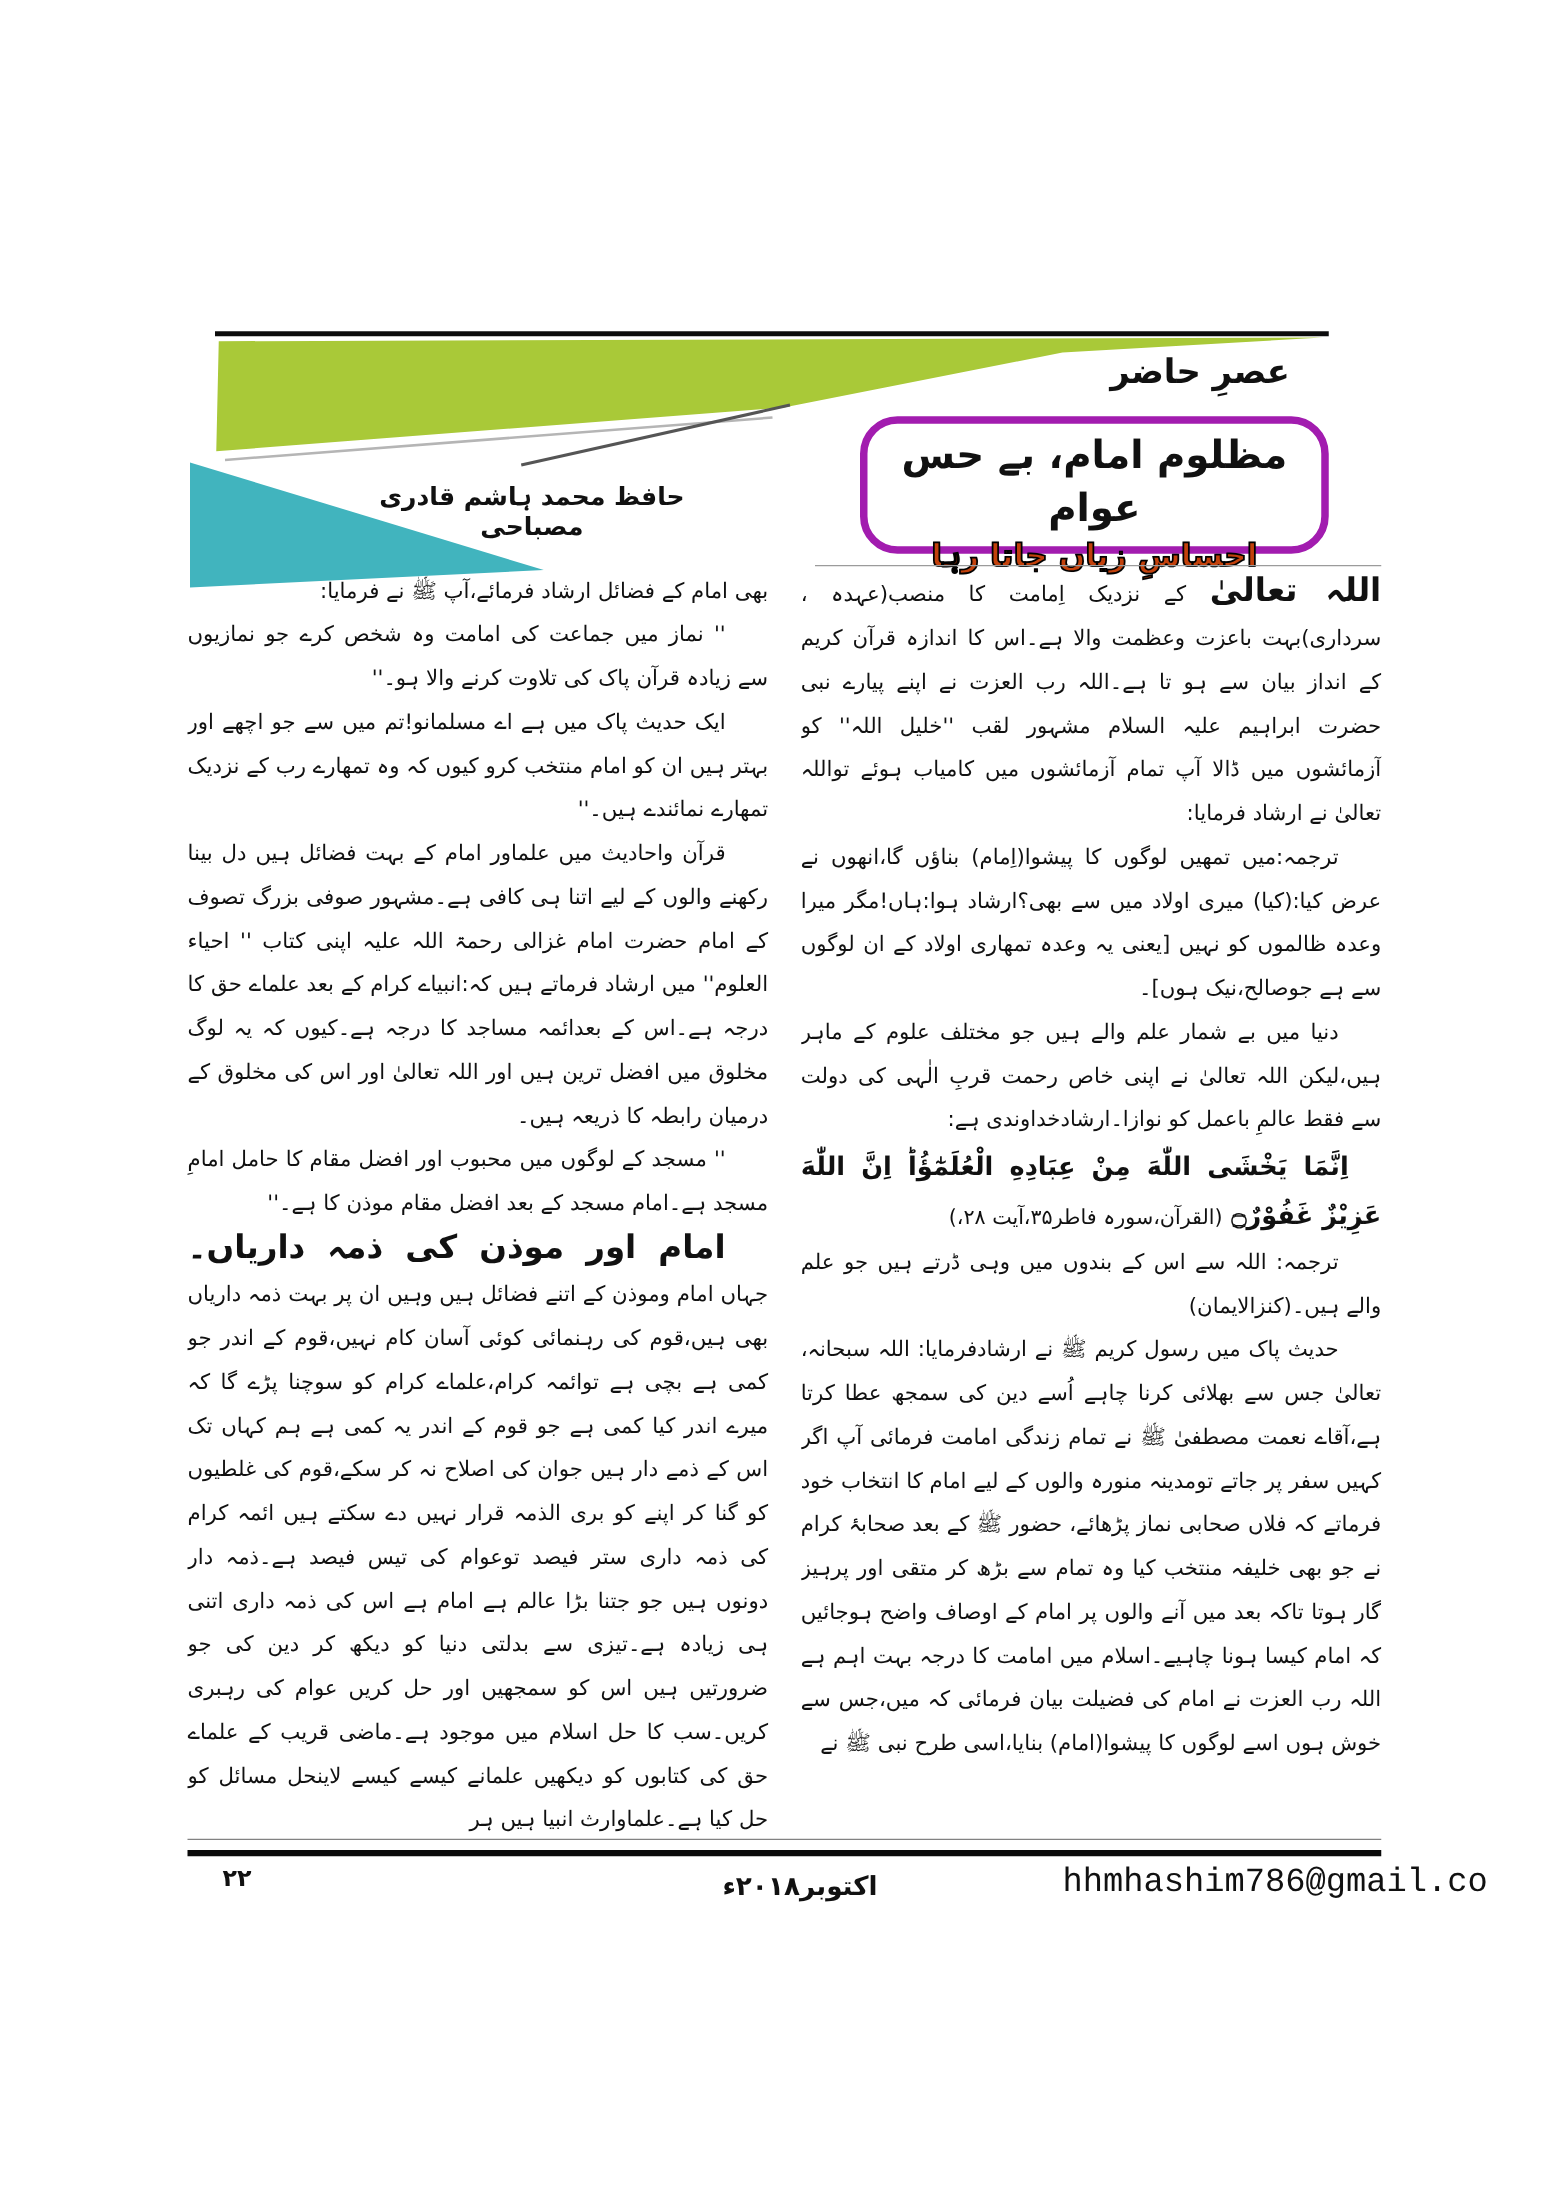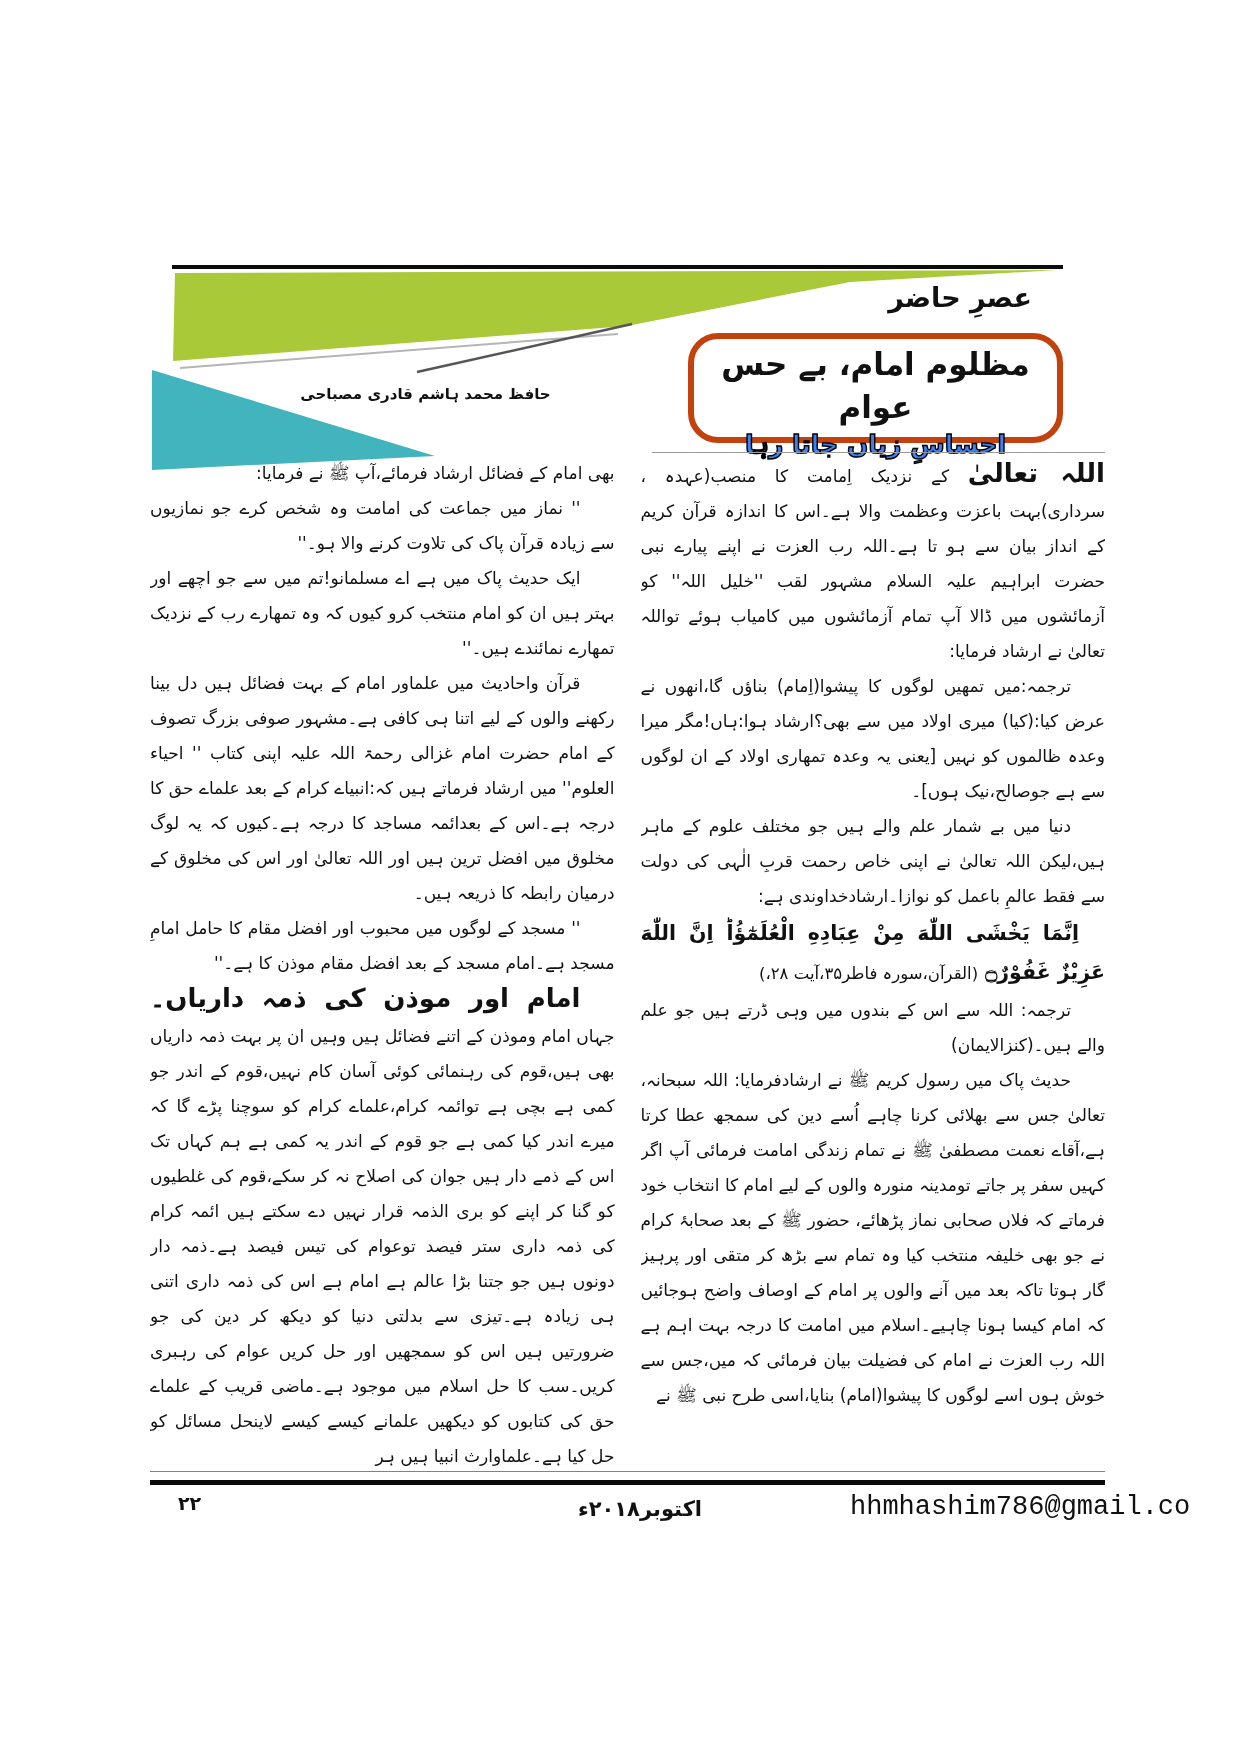--- a/index.html
+++ b/index.html
@@ -9,31 +9,31 @@
     font-family:"DejaVu Sans", sans-serif; color:#111; margin:0 auto; overflow:hidden;
   }
   
   .header-art { position:absolute; left:150px; top:240px; width:955px; height:240px; }
   .section-label {
     position:absolute; left:860px; top:282px; width:200px; text-align:center;
     font-size:27px; font-weight:bold; direction:rtl;
   }
   .title-box {
     position:absolute; left:688px; top:333px; width:375px; height:110px;
-    background:#fff; border:6px solid #c2410c; border-radius:30px;
+    background:#fff; border:6px solid #a21caf; border-radius:30px;
     text-align:center; direction:rtl; padding-top:4px;
   }
   .title-main { font-size:31px; font-weight:bold; line-height:1.4; }
   .title-sub  {
-    font-size:25px; font-weight:bold; letter-spacing:1px; color:#3b82f6;
+    font-size:25px; font-weight:bold; letter-spacing:1px; color:#c2410c;
     -webkit-text-stroke:1.4px #000; text-shadow:0 0 1px #000;
   }
   .author {
     position:absolute; left:283px; top:385px; width:285px; text-align:center;
-    font-size:15px; font-weight:bold; direction:rtl;
+    font-size:20px; font-weight:bold; direction:rtl;
   }
   .under-box-hairline { position:absolute; left:652px; top:452px; width:453px; height:1px; background:#9b9b9b; }
   
   .body-cols {
     position:absolute; left:150px; top:456px; width:955px; height:1014px;
     display:flex; gap:26px; direction:rtl; overflow:hidden;
   }
   .col { width:465px; height:100%; overflow:hidden; direction:rtl; }
   .col p { text-align:justify; }
   p.para  { font-size:17px; line-height:35px; text-indent:34px; }

